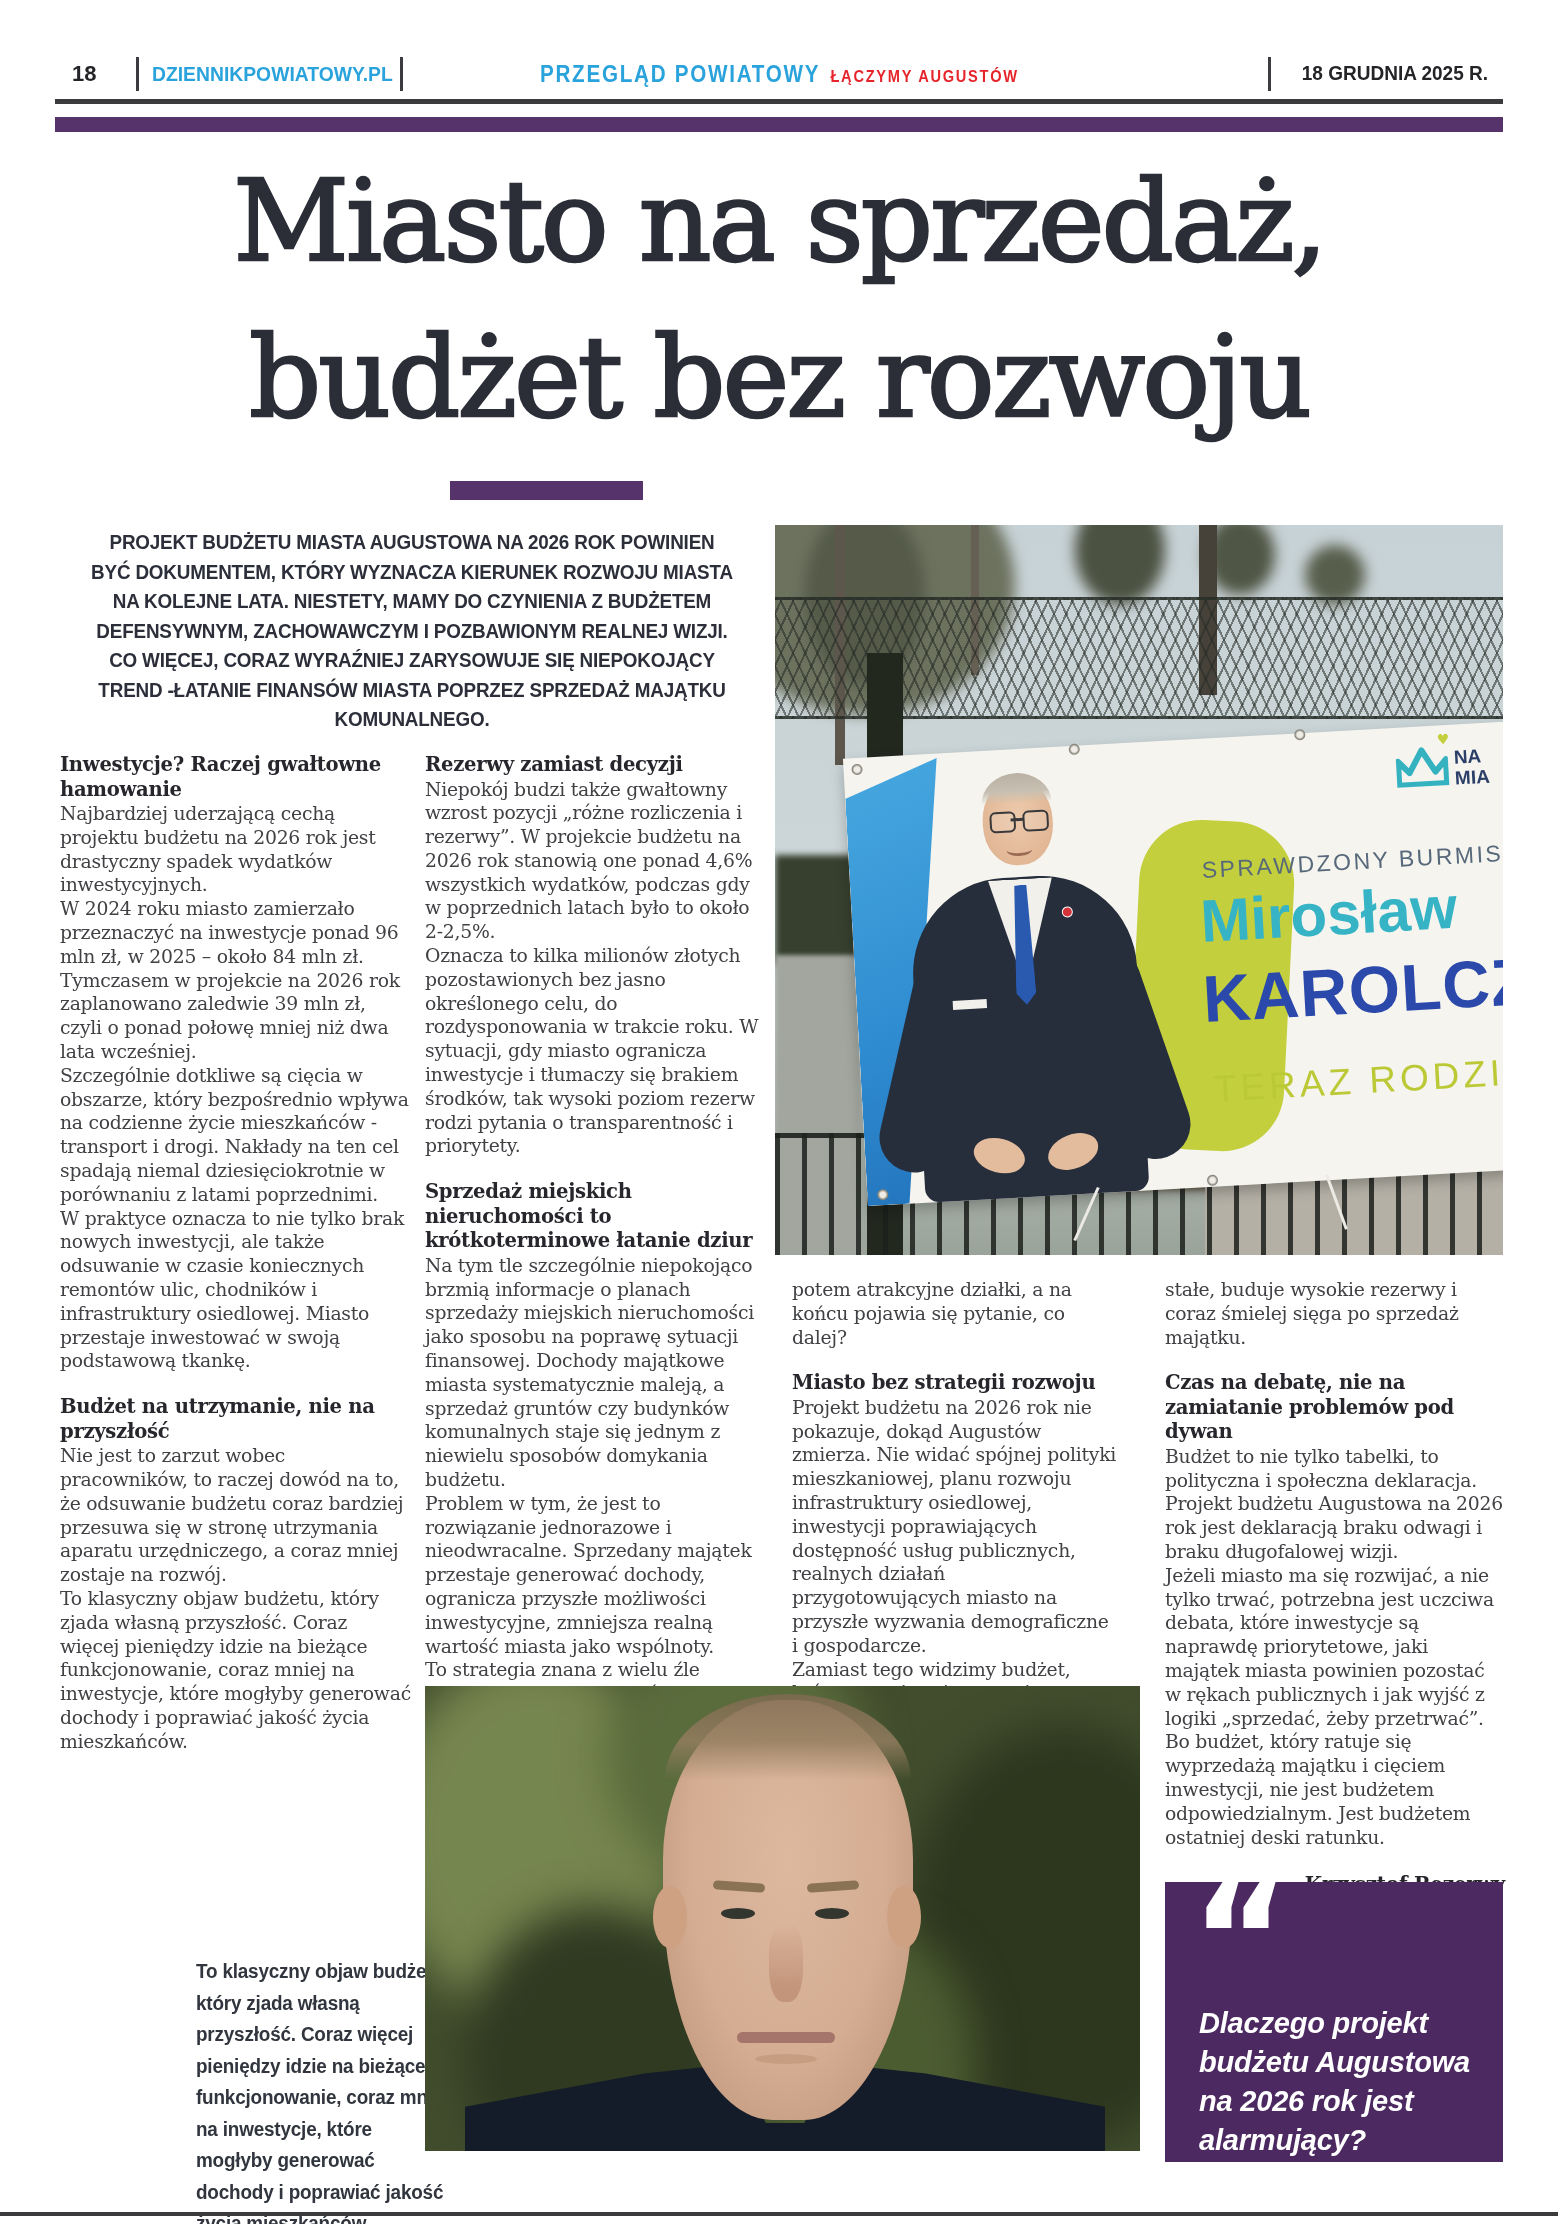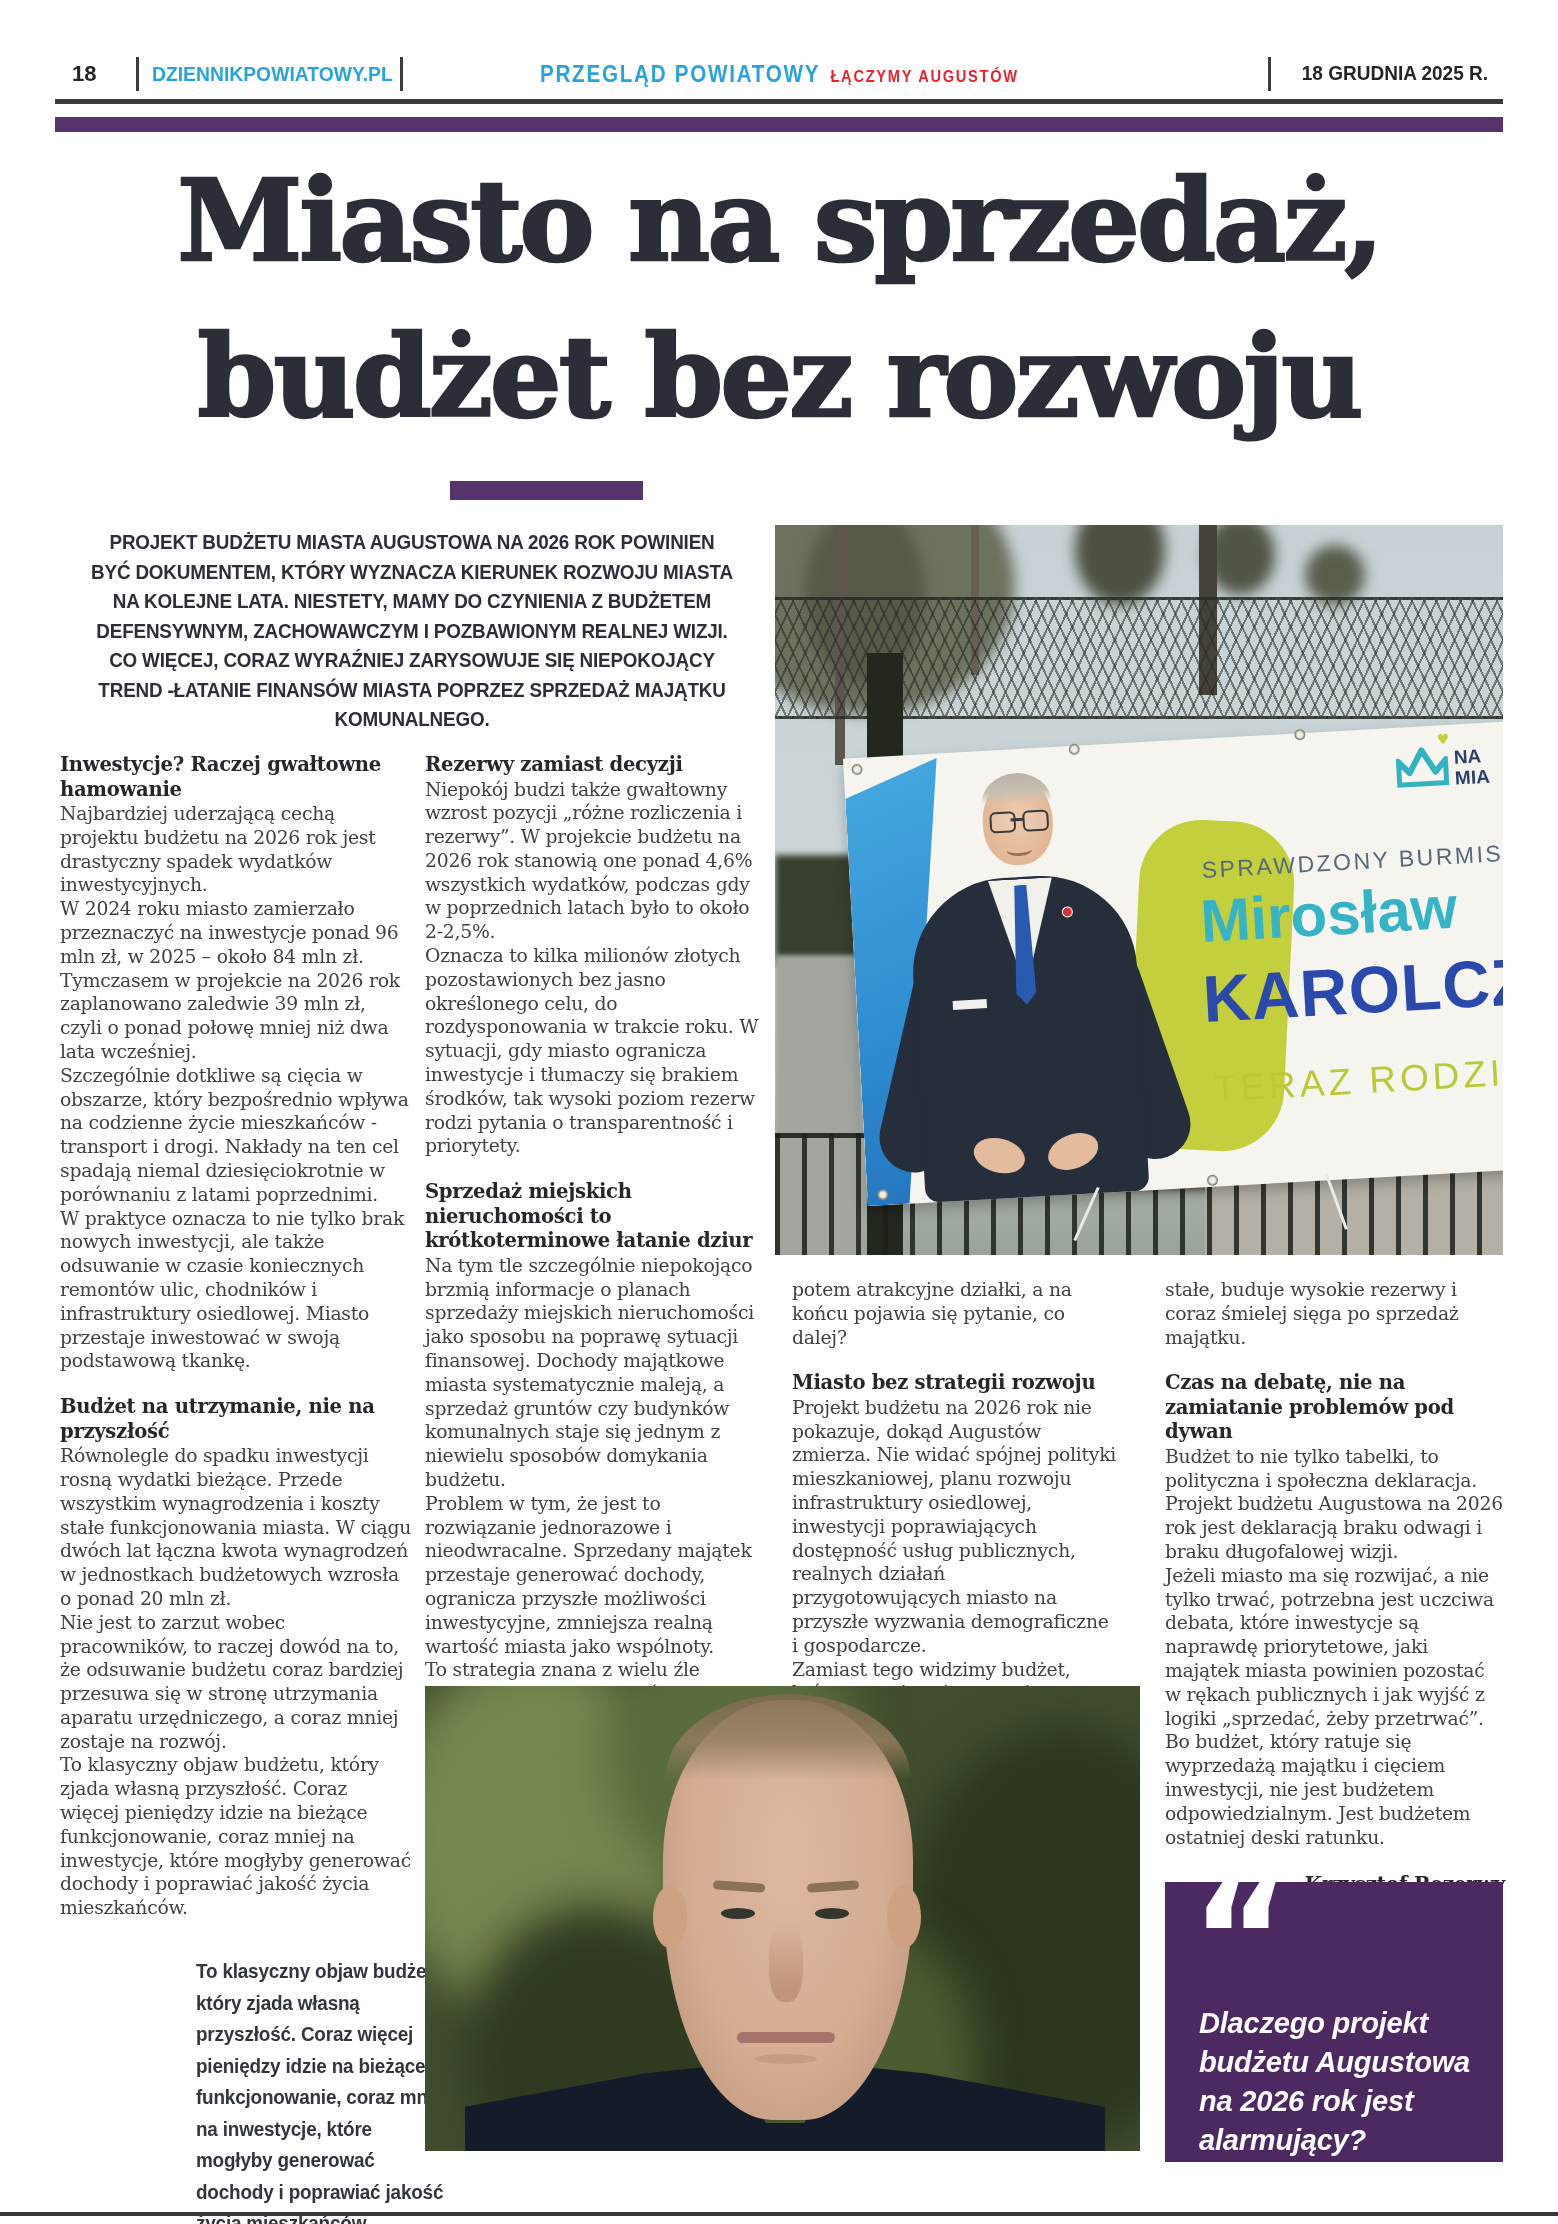--- a/index.html
+++ b/index.html
@@ -14,21 +14,21 @@
   #site-name{left:152px;top:62px;font-size:21px;color:#2aa3dc;transform:scaleX(.92);transform-origin:left center;white-space:nowrap;}
   #masthead-wrap{left:0;right:0;top:60px;text-align:center;white-space:nowrap;}
   #masthead-inner{display:inline-block;transform:scaleX(.86);transform-origin:center;}
   #masthead-main{font-size:24px;color:#2aa3dc;letter-spacing:2px;}
   #masthead-tag{font-size:17px;color:#e6242b;letter-spacing:2px;margin-left:12px;}
   #issue-date{right:70px;top:62px;font-size:20px;color:#242428;transform:scaleX(.95);transform-origin:right center;white-space:nowrap;}
   #hdr-rule{left:55px;right:55px;top:99px;height:5px;background:#3b3b3e;}
   #hdr-bar{left:55px;right:55px;top:117px;height:15px;background:#56336a;}
 
   
-  #headline{left:0;right:0;top:143px;text-align:center;font-weight:bold;color:#2b2d37;
+  #headline{left:0;right:0;top:143px;text-align:center;font-weight:normal;color:#2b2d37;
             font-size:113px;line-height:156px;letter-spacing:-3px;-webkit-text-stroke:2.5px #2b2d37;white-space:nowrap;}
   #headline-bar{left:450px;top:481px;width:193px;height:19px;background:#56336a;}
 
   
   #lead{left:62px;top:527px;width:700px;text-align:center;}
   #lead-inner{display:inline-block;transform:scaleX(.92);transform-origin:center top;
               font-family:"Liberation Sans",sans-serif;font-weight:bold;font-size:20.5px;
               line-height:29.5px;color:#2c2f3a;letter-spacing:-.2px;}
 
   
@@ -235,21 +235,20 @@
   </div>
 
   <div class="abs col" id="col1">
     <h3>Inwestycje? Raczej gwałtowne hamowanie</h3>
     <p>Najbardziej uderzającą cechą projektu budżetu na 2026 rok jest drastyczny spadek wydatków inwestycyjnych.</p>
     <p>W 2024 roku miasto zamierzało przeznaczyć na inwestycje ponad 96 mln zł, w 2025 – około 84 mln zł. Tymczasem w projekcie na 2026 rok zaplanowano zaledwie 39 mln zł, czyli o ponad połowę mniej niż dwa lata wcześniej.</p>
     <p>Szczególnie dotkliwe są cięcia w obszarze, który bezpośrednio wpływa na codzienne życie mieszkańców -transport i drogi. Nakłady na ten cel spadają niemal dziesięciokrotnie w porównaniu z latami poprzednimi.</p>
     <p>W praktyce oznacza to nie tylko brak nowych inwestycji, ale także odsuwanie w czasie koniecznych remontów ulic, chodników i infrastruktury osiedlowej. Miasto przestaje inwestować w swoją podstawową tkankę.</p>
     <div class="gap"></div>
     <h3>Budżet na utrzymanie, nie na przyszłość</h3>
-    <p>Równolegle do spadku inwestycji rosną wydatki bieżące. Przede wszystkim wynagrodzenia i koszty stałe funkcjonowania miasta. W ciągu dwóch lat łączna kwota wynagrodzeń w jednostkach budżetowych wzrosła o ponad 20 mln zł.</p>
     <p>Nie jest to zarzut wobec pracowników, to raczej dowód na to, że odsuwanie budżetu coraz bardziej przesuwa się w stronę utrzymania aparatu urzędniczego, a coraz mniej zostaje na rozwój.</p>
     <p>To klasyczny objaw budżetu, który zjada własną przyszłość. Coraz więcej pieniędzy idzie na bieżące funkcjonowanie, coraz mniej na inwestycje, które mogłyby generować dochody i poprawiać jakość życia mieszkańców.</p>
   </div>
 
   <div class="abs col" id="col2">
     <h3>Rezerwy zamiast decyzji</h3>
     <p>Niepokój budzi także gwałtowny wzrost pozycji „różne rozliczenia i rezerwy”. W projekcie budżetu na 2026 rok stanowią one ponad 4,6% wszystkich wydatków, podczas gdy w poprzednich latach było to około 2-2,5%.</p>
     <p>Oznacza to kilka milionów złotych pozostawionych bez jasno określonego celu, do rozdysponowania w trakcie roku. W sytuacji, gdy miasto ogranicza inwestycje i tłumaczy się brakiem środków, tak wysoki poziom rezerw rodzi pytania o transparentność i priorytety.</p>
     <div class="gap"></div>
     <h3>Sprzedaż miejskich nieruchomości to krótkoterminowe łatanie dziur</h3>

